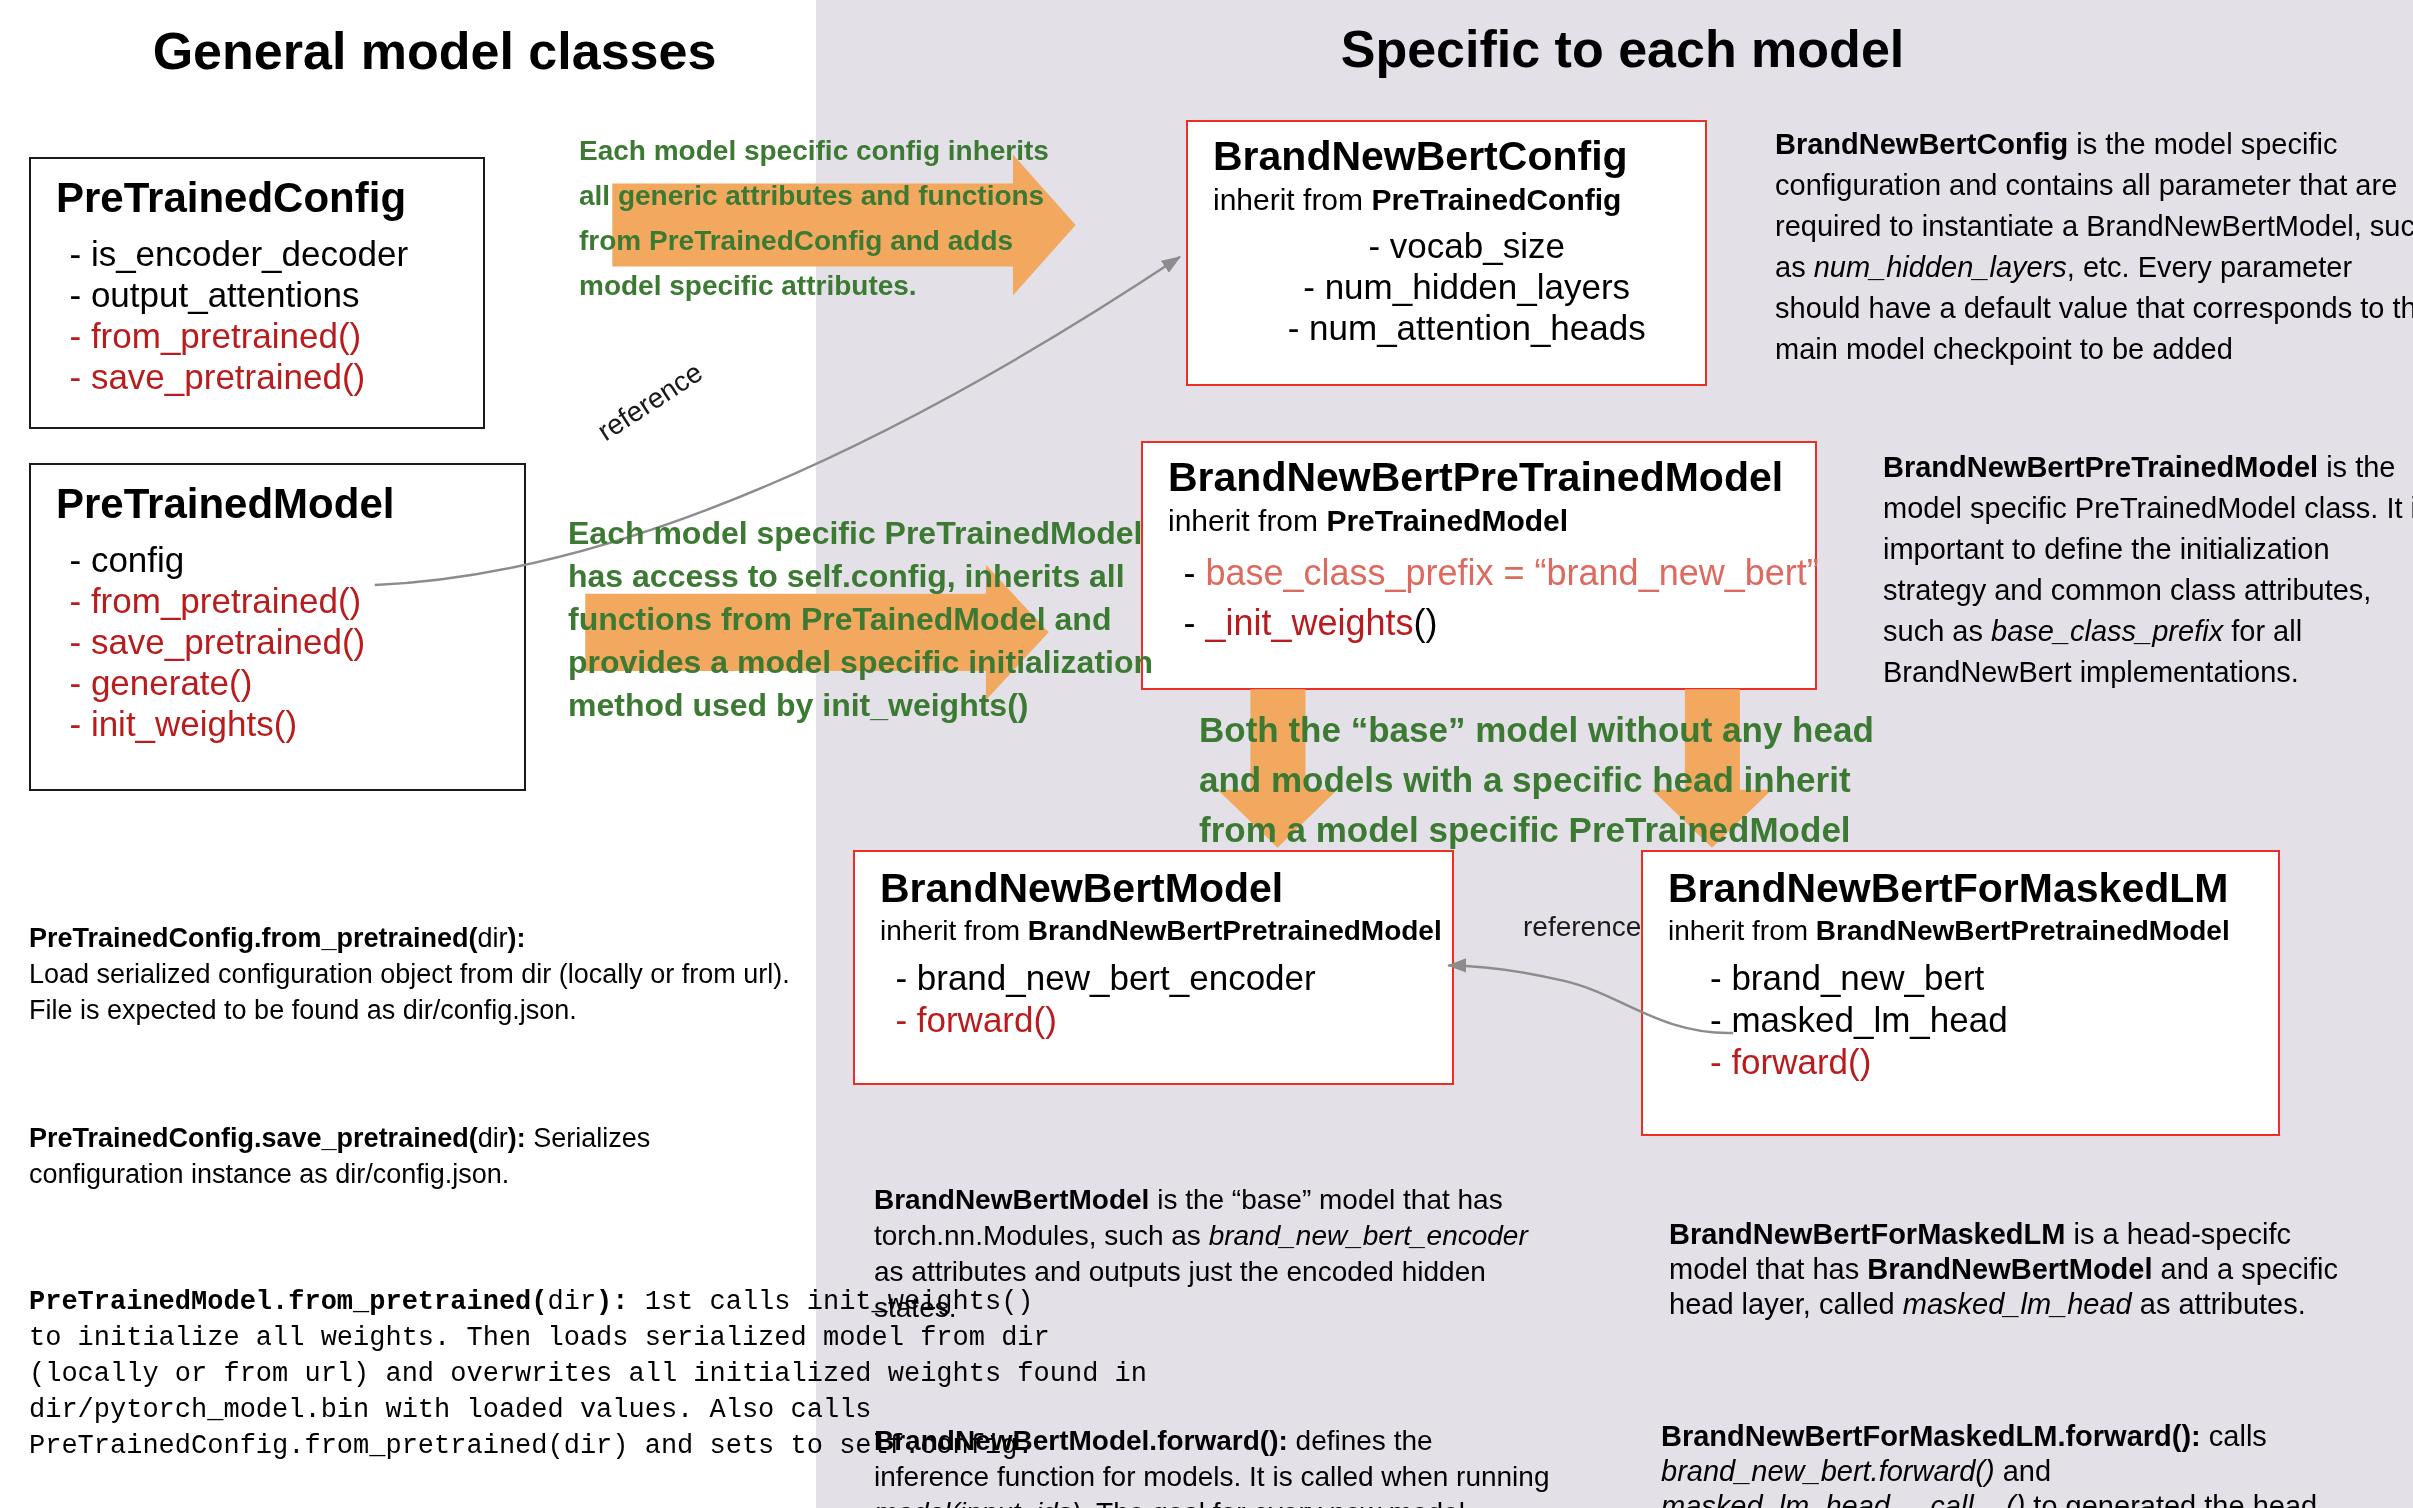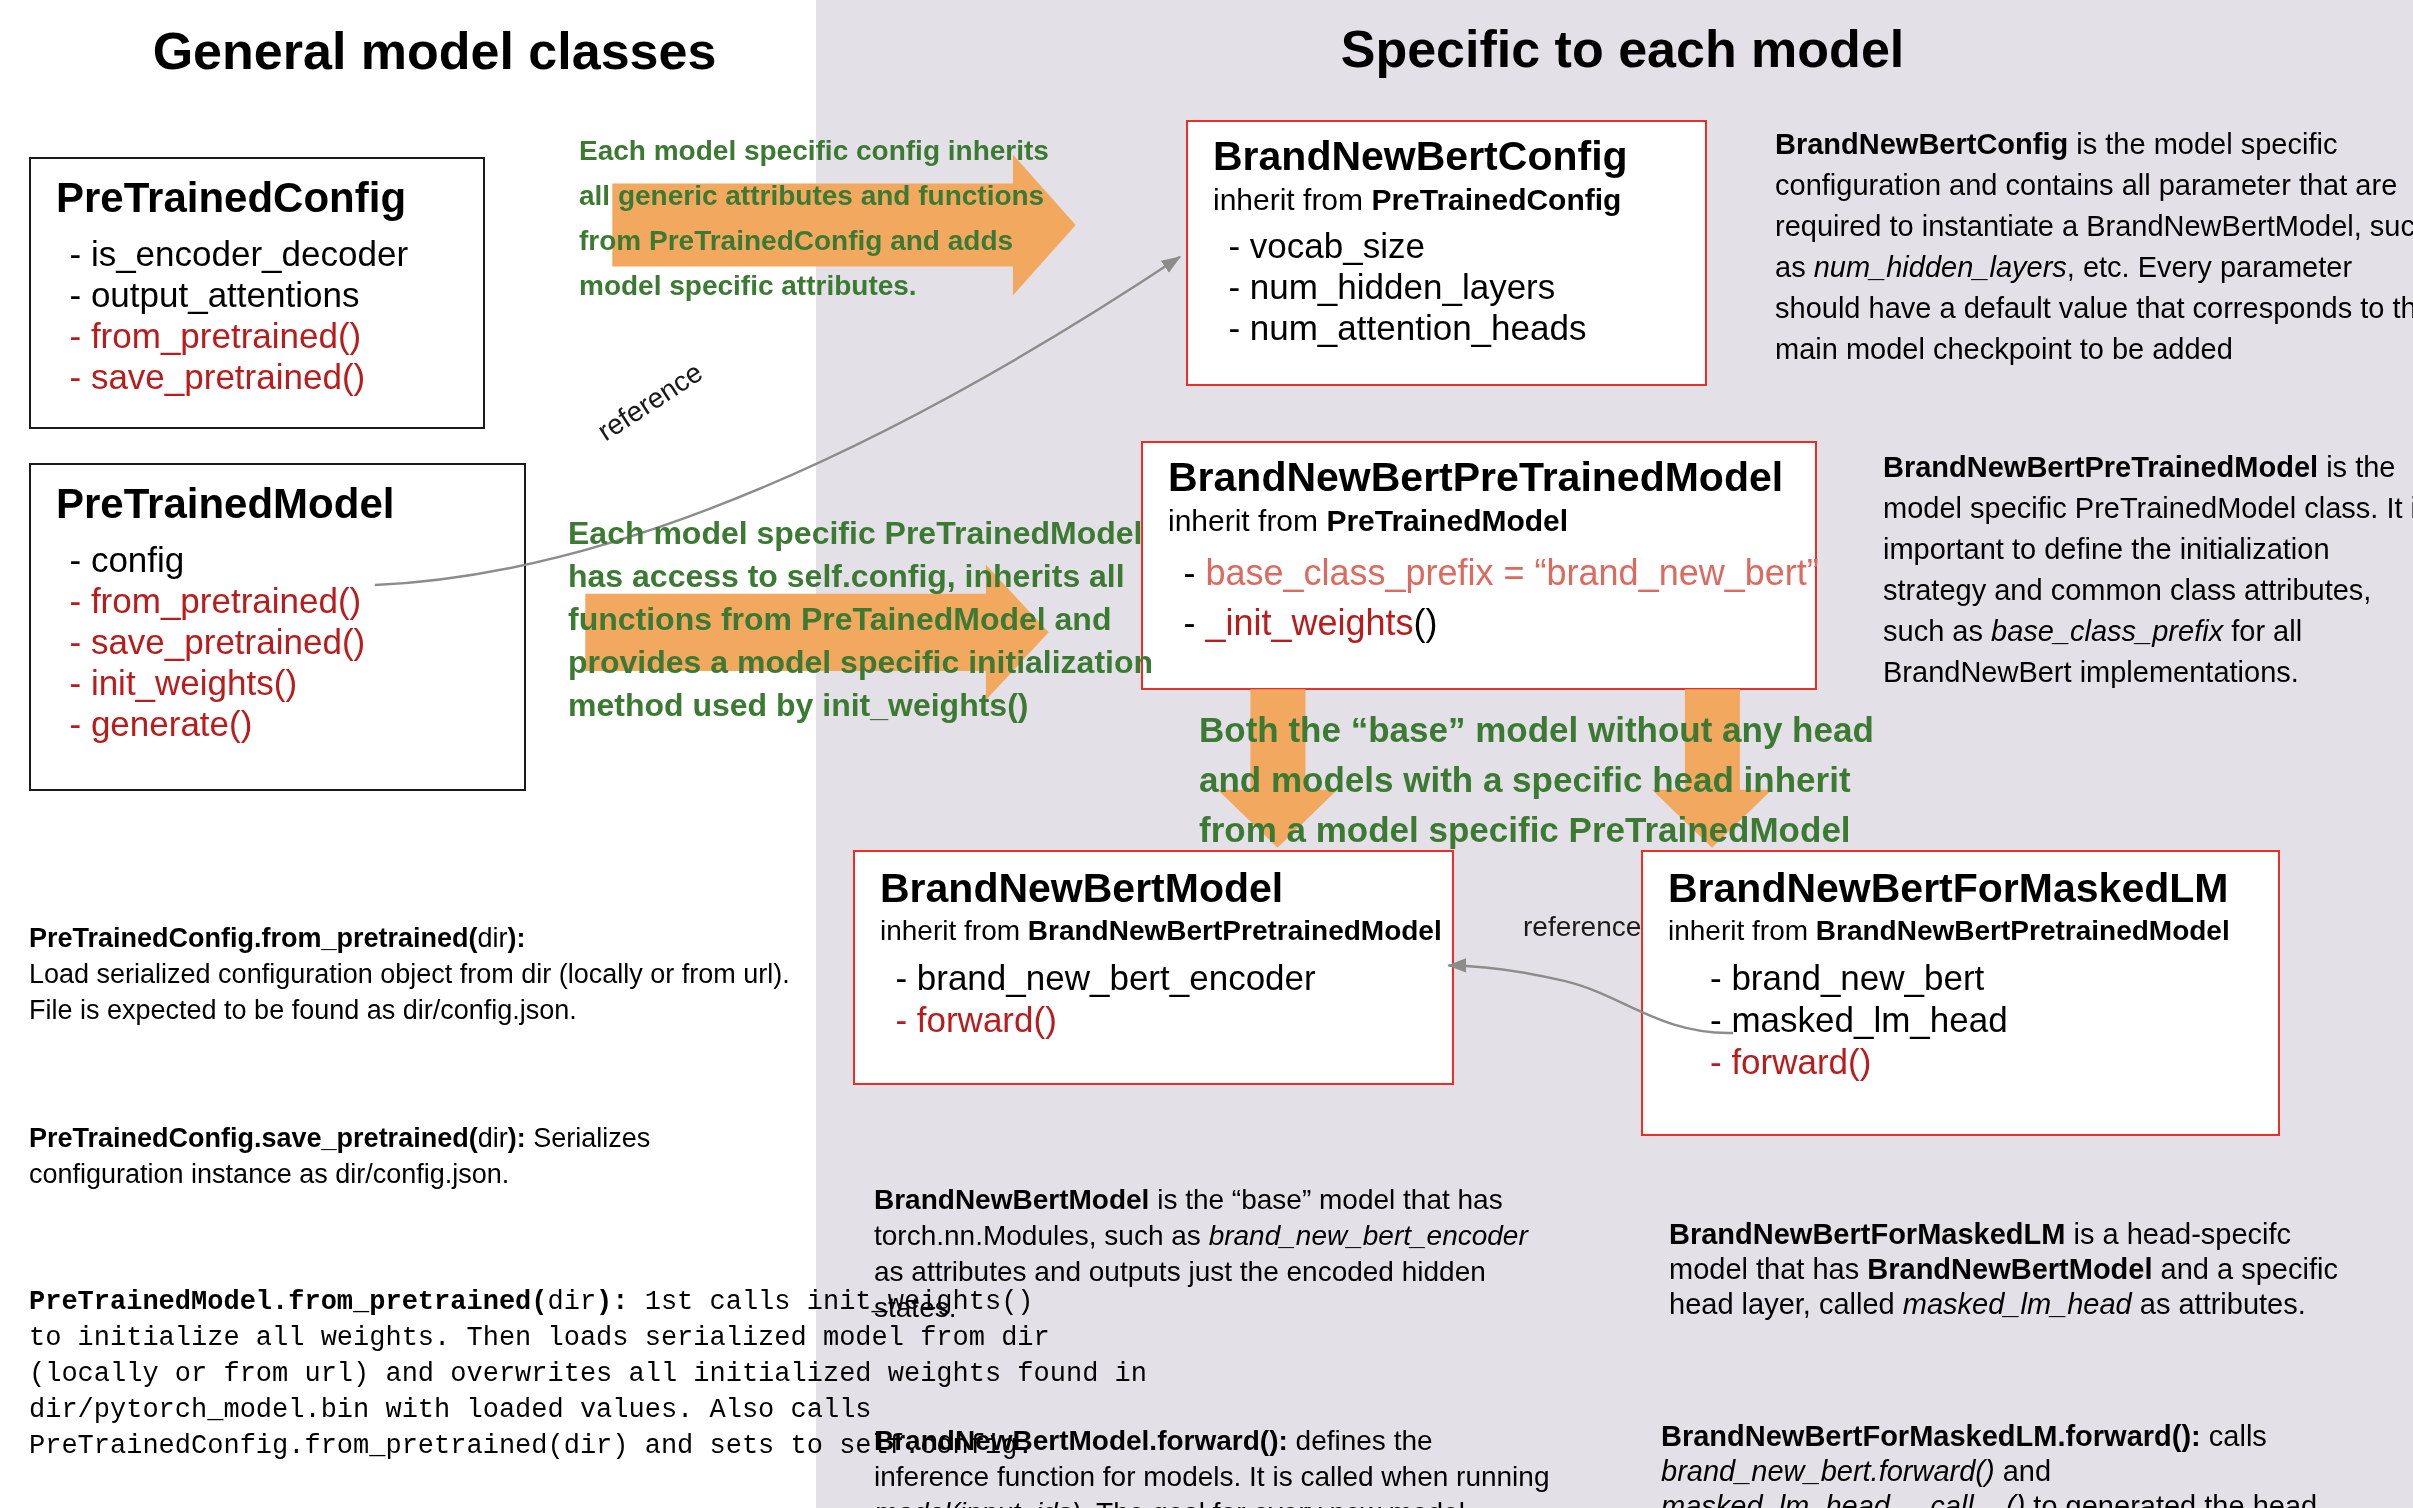--- a/index.html
+++ b/index.html
@@ -60,29 +60,29 @@
     <div class="item"><span class="c-green">- save_pretrained()</span></div>
   </div>
 </div>
 
 <div class="box black" style="left:29px;top:463px;width:497px;height:328px;padding:15.4px 0 0 25px;">
   <div class="bt">PreTrainedModel</div>
   <div class="items" style="margin-left:13.5px;margin-top:11.6px;">
     <div class="item"><span>- config</span></div>
     <div class="item"><span class="c-green">- from_pretrained()</span></div>
     <div class="item"><span class="c-green">- save_pretrained()</span></div>
+    <div class="item"><span class="c-green">- generate()</span></div>
     <div class="item"><span class="c-green">- init_weights()</span></div>
-    <div class="item"><span class="c-green">- generate()</span></div>
   </div>
 </div>
 
 <div class="box red" style="left:1186px;top:120px;width:521px;height:266px;padding:11.6px 0 0 25px;">
   <div class="bt small">BrandNewBertConfig</div>
   <div class="inh"><span>inherit from </span><span class="b">PreTrainedConfig</span></div>
-  <div class="items" style="margin-left:15.4px;margin-top:7.7px;">
+  <div class="items" style="margin-left:15.4px;margin-top:7.7px;text-align:center;">
     <div class="item"><span>- vocab_size</span></div>
     <div class="item"><span>- num_hidden_layers</span></div>
     <div class="item"><span>- num_attention_heads</span></div>
   </div>
 </div>
 
 <div class="box red" style="left:1141px;top:441px;width:676px;height:249px;padding:11.6px 0 0 25px;">
   <div class="bt small">BrandNewBertPreTrainedModel</div>
   <div class="inh"><span>inherit from </span><span class="b">PreTrainedModel</span></div>
   <div class="items" style="margin-left:15.4px;margin-top:9.7px;">

